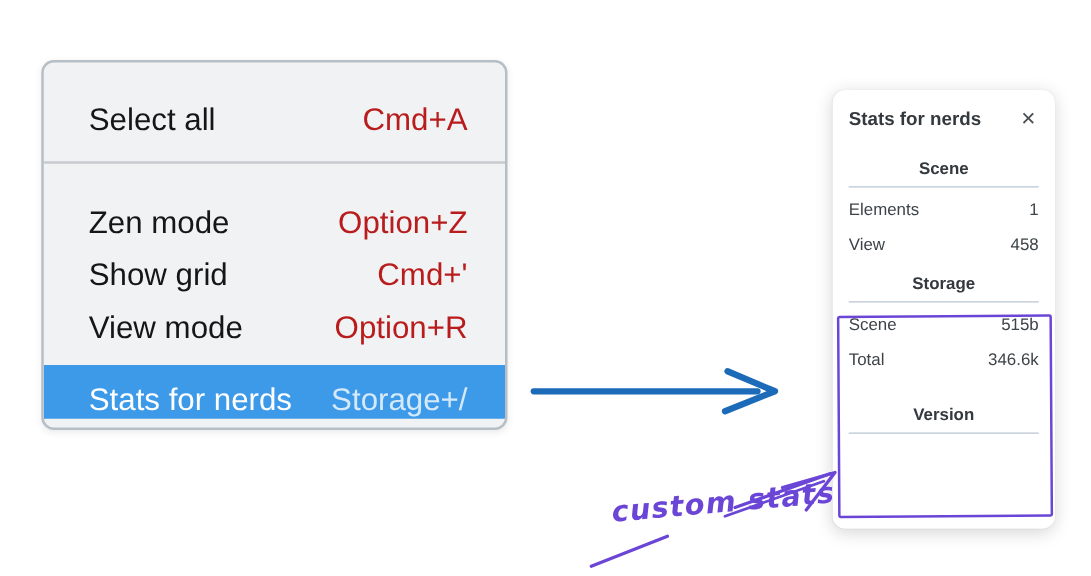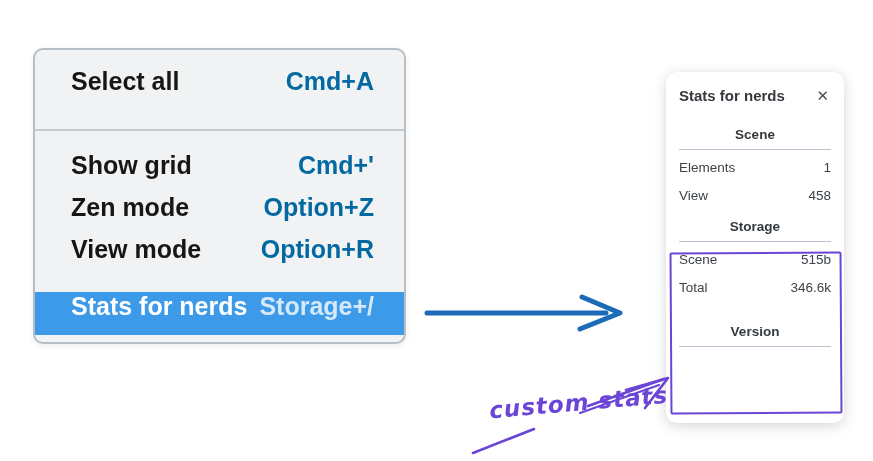--- a/index.html
+++ b/index.html
@@ -12,24 +12,24 @@
 
   
   .context-menu {
     position:absolute; left:33px; top:48px; width:373px; height:296px;
     background:#f1f2f4; border:2px solid #b7bfc6; border-radius:10px;
     box-shadow:0 2px 6px rgba(0,0,0,0.08);
     font-size:25px; color:#161616; overflow:hidden;
   }
   .menu-pad-top { height:17px; }
   .menu-row {
-    display:flex; justify-content:space-between; align-items:flex-start;
-    height:44px; padding:0 30px 0 36px; cursor:default;font-weight:bold;
+    display:flex; justify-content:space-between; align-items:flex-end;
+    height:44px; padding:0 30px 0 36px; cursor:default;
   }
-  .menu-row .shortcut { color:#0369a1; }
+  .menu-row .shortcut { color:#b91c1c; }
   .menu-divider { border-top:2px solid #c6cbd0; margin-top:18px; }
   .menu-section2 { padding-top:20px; }
   .menu-section2 .menu-row { height:42px; }
   .menu-row.highlighted {
     margin-top:15px; height:43px;
     background:var(--menu-highlight, #3d9ae9); color:#ffffff;
   }
   .menu-row.highlighted .shortcut { color:rgba(255,255,255,0.78); }
 
   
@@ -81,26 +81,26 @@
 
   <div class="context-menu">
     <div class="menu-pad-top"></div>
     <div class="menu-row">
       <span>Select all</span>
       <span class="shortcut">Cmd+A</span>
     </div>
     <div class="menu-divider"></div>
     <div class="menu-section2">
       <div class="menu-row">
+        <span>Zen mode</span>
+        <span class="shortcut">Option+Z</span>
+      </div>
+      <div class="menu-row">
         <span>Show grid</span>
         <span class="shortcut">Cmd+'</span>
-      </div>
-      <div class="menu-row">
-        <span>Zen mode</span>
-        <span class="shortcut">Option+Z</span>
       </div>
       <div class="menu-row">
         <span>View mode</span>
         <span class="shortcut">Option+R</span>
       </div>
       <div class="menu-row highlighted">
         <span>Stats for nerds</span>
         <span class="shortcut">Storage+/</span>
       </div>
     </div>

